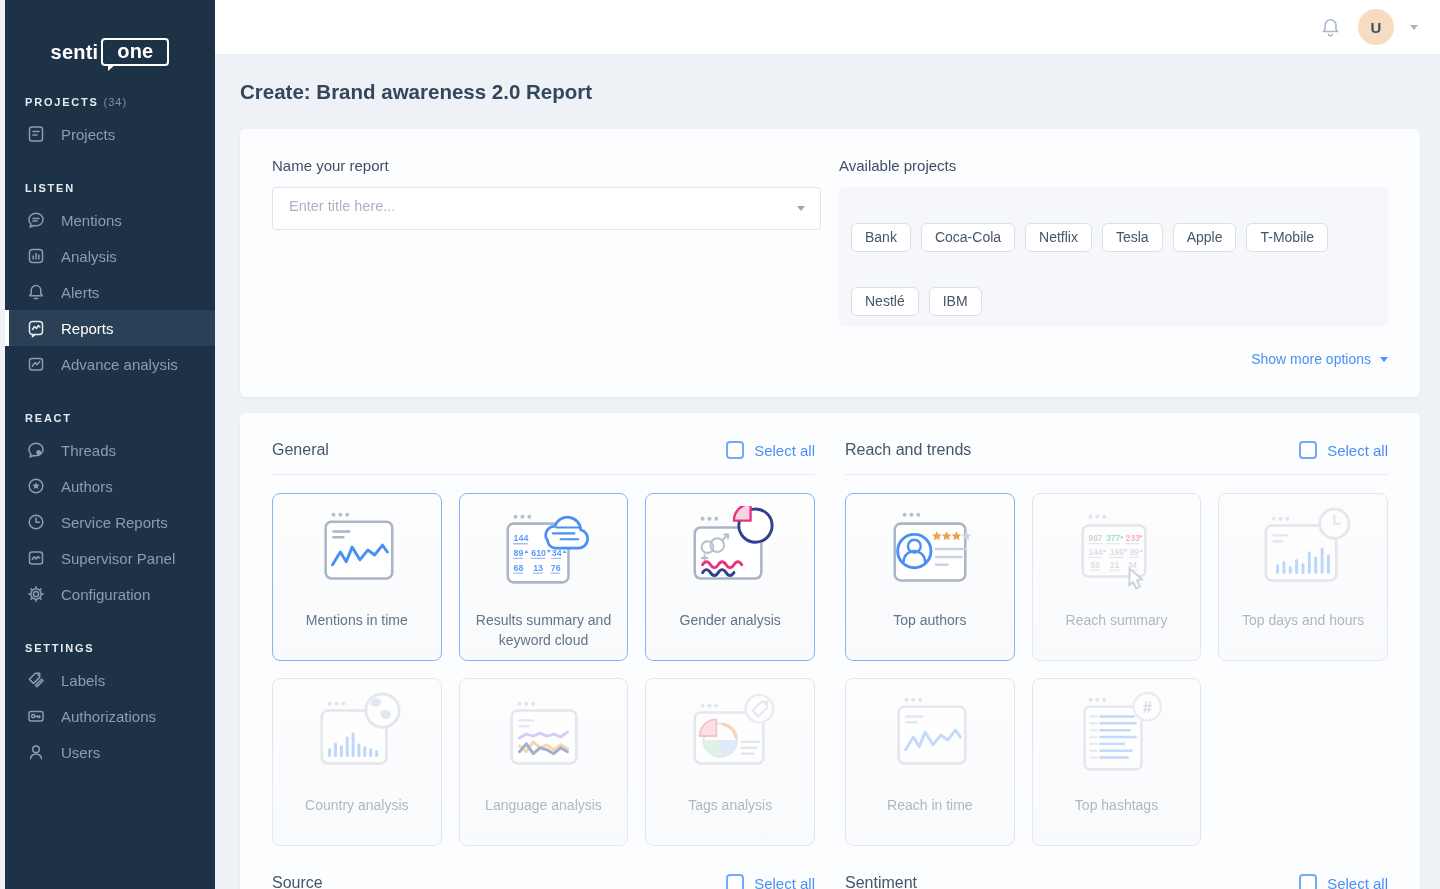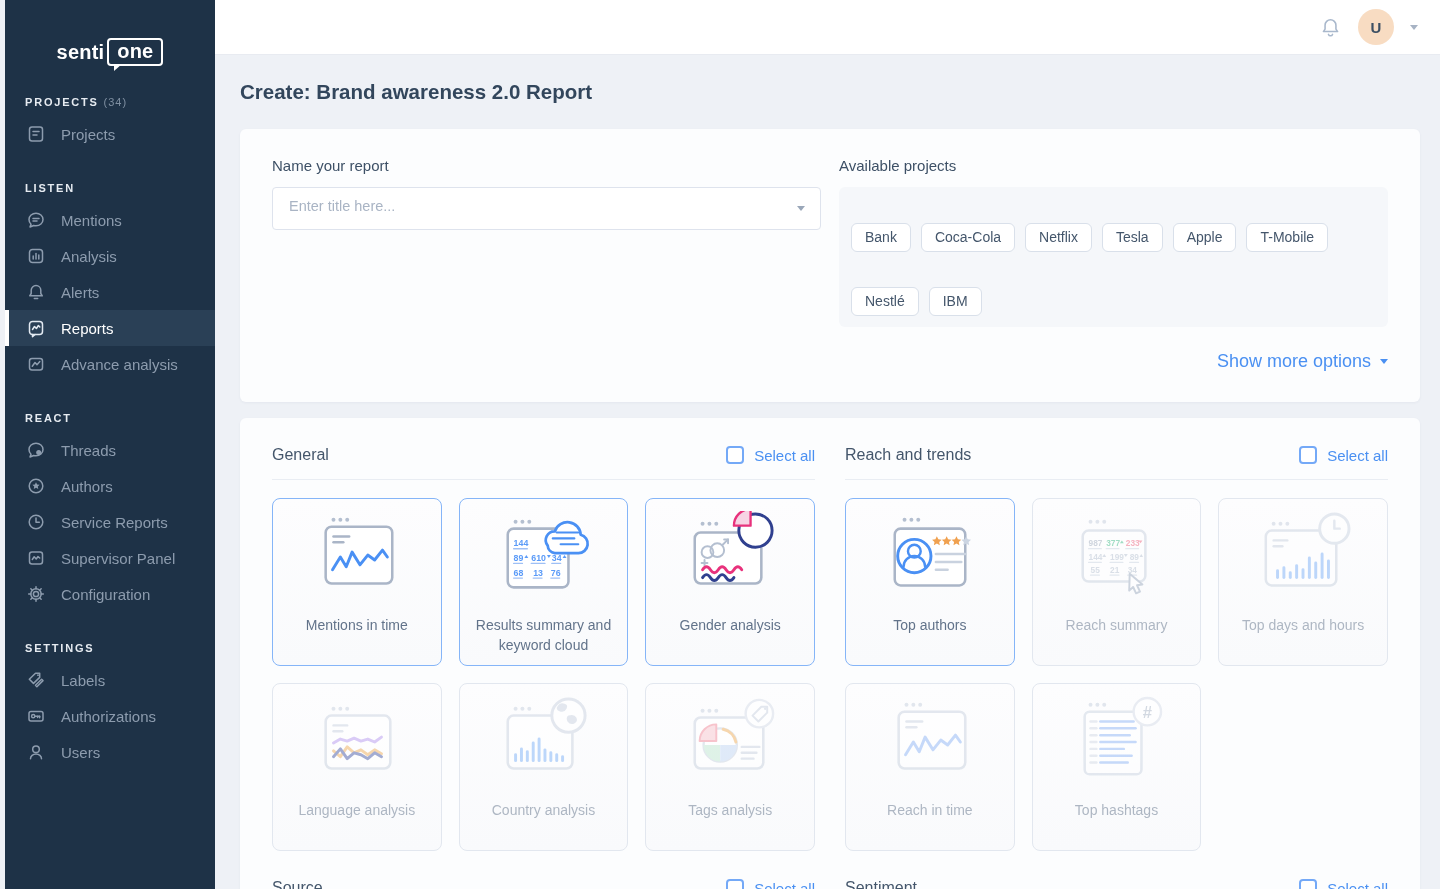--- a/index.html
+++ b/index.html
@@ -3,21 +3,21 @@
 <meta charset="utf-8">
 <style>
   * { margin:0; padding:0; box-sizing:border-box; }
   html,body { width:1440px; height:889px; overflow:hidden; }
   body { font-family:"Liberation Sans", sans-serif; background:#eef1f6; position:relative; color:#44566b; }
 
   
   .sidebar { position:absolute; left:5px; top:0; bottom:0; width:210px; background:#1e3247; z-index:5; }
   .logo { display:flex; justify-content:center; align-items:center; gap:1px; margin-top:38px; color:#fff;
           font-size:20px; font-weight:700; letter-spacing:.2px; }
-  .logo .one { border:2px solid #fff; border-radius:4px; padding:0 8px 1px; position:relative; margin-left:2px; }
+  .logo .one { border:2px solid #fff; border-radius:4px; padding:0 14px 1px; position:relative; margin-left:2px; }
   .logo .one::after { content:""; position:absolute; left:5px; bottom:-7px; width:0; height:0;
           border-top:7px solid #fff; border-right:8px solid transparent; }
   .nav-sec-title { margin:30px 0 8px; padding-left:20px; font-size:11px; letter-spacing:1.8px; color:#e6ebf1;
           font-weight:700; }
   .nav-sec-title .cnt { color:#7f8fa1; font-weight:400; letter-spacing:1px; }
   .nav-item { display:flex; align-items:center; gap:15px; padding:8px 0 8px 21px; color:#8d9cae; font-size:15px;
           cursor:pointer; position:relative; }
   .nav-item svg { color:#8d9cae; flex:0 0 auto; }
   .nav-item.active { background:#2a4056; color:#fff; }
   .nav-item.active svg { color:#e3eaf2; }
@@ -42,21 +42,21 @@
   .field-label { font-size:15px; color:#3d5066; margin-bottom:13px; }
   .input-wrap { position:relative; }
   .text-input { width:100%; height:43px; border:1px solid #dee3ed; border-radius:4px; background:#fff;
           font-family:"Liberation Sans",sans-serif; font-size:14.5px; color:#44566b; padding:0 40px 6px 16px; outline:none; }
   .text-input::placeholder { color:#a9b4c4; }
   .input-caret { position:absolute; right:16px; top:19px; }
   .chips-box { background:#f5f7fa; border-radius:6px; padding:11px 12px; display:flex; flex-wrap:wrap; gap:10px; }
   .chip { background:#fff; border:1px solid #d9e0ea; border-radius:6px; padding:5px 13px 6px; font-size:14px;
           color:#44566b; cursor:pointer; white-space:nowrap;margin-top:25px; }
   .show-more { margin-top:24px; display:flex; justify-content:flex-end; align-items:center; gap:9px;
-          color:#4a90f2; font-size:18px; cursor:pointer; }
+          color:#4a90f2; font-size:14px; cursor:pointer; }
 
   .card2 { margin-top:16px; padding:28px 32px 40px; display:grid; grid-template-columns:1fr 1fr; column-gap:30px; }
   .sec { margin-bottom:28px; }
   .sec-head { display:flex; justify-content:space-between; align-items:center; }
   .sec-title { font-size:16px; color:#44566b; }
   .select-all { display:flex; align-items:center; gap:10px; color:#4a90f2; font-size:15px; cursor:pointer; }
   .checkbox { width:18px; height:18px; border:2px solid #74a9f7; border-radius:4px; background:#fff; }
   .divider { height:1px; background:#e9edf3; margin:15px 0 18px; }
   .tiles-grid { display:grid; grid-template-columns:repeat(3,1fr); gap:17px; grid-auto-rows:168px; }
   .tile { border:1px solid #e2e7ef; border-radius:8px; background:linear-gradient(180deg,#fdfdfe,#f9fafc);
@@ -355,41 +355,20 @@
                 </div>
               <div class="tlabel">Gender analysis</div>
             </div>
           </div>
 
           <div class="tile">
             <div class="tcontent">
               <div class="ticon">
                   <svg width="102" height="94" viewBox="0 0 104 96" fill="none" stroke-linecap="round" stroke-linejoin="round">
                 <g fill="#c6cfdd">
-                      <circle cx="28" cy="13" r="2"></circle>
-                      <circle cx="35" cy="13" r="2"></circle>
-                      <circle cx="42" cy="13" r="2"></circle>
-                    </g>
-                <rect x="20" y="20" width="66" height="54" rx="6" fill="#fff" stroke="#c9d2df" stroke-width="2.6"></rect>
-                <line x1="28" y1="30" x2="42" y2="30" stroke="#c9d2df" stroke-width="2.4"></line>
-                    <line x1="28" y1="36" x2="37" y2="36" stroke="#c9d2df" stroke-width="2.4"></line>
-                <polyline points="28,48 35,44 42,46 49,43 56,46 63,44 70,47 77,42" stroke="#b79af0" stroke-width="3" fill="none"></polyline>
-                <polyline points="28,56 35,62 42,52 49,58 56,55 63,60 70,55 77,59" stroke="#f0b05e" stroke-width="3" fill="none"></polyline>
-                <polyline points="28,62 35,54 42,64 49,58 56,60 63,64 70,58 77,62" stroke="#4a5ca8" stroke-width="3" fill="none"></polyline>
-              </svg>
-                </div>
-              <div class="tlabel">Language analysis</div>
-            </div>
-          </div>
-
-          <div class="tile">
-            <div class="tcontent">
-              <div class="ticon">
-                  <svg width="102" height="94" viewBox="0 0 104 96" fill="none" stroke-linecap="round" stroke-linejoin="round">
-                <g fill="#c6cfdd">
                       <circle cx="24" cy="13" r="2"></circle>
                       <circle cx="31" cy="13" r="2"></circle>
                       <circle cx="38" cy="13" r="2"></circle>
                     </g>
                 <rect x="16" y="20" width="66" height="54" rx="6" fill="#fff" stroke="#c9d2df" stroke-width="2.6"></rect>
                 <g stroke="#7fb2f8" stroke-width="3">
                       <line x1="24" y1="60" x2="24" y2="66"></line>
                       <line x1="30" y1="54" x2="30" y2="66"></line>
                       <line x1="36" y1="57" x2="36" y2="66"></line>
                       <line x1="42" y1="48" x2="42" y2="66"></line>
@@ -398,20 +377,41 @@
                       <line x1="60" y1="58" x2="60" y2="66"></line>
                       <line x1="66" y1="60" x2="66" y2="66"></line>
                       <line x1="72" y1="62" x2="72" y2="66"></line>
                     </g>
                 <circle cx="78" cy="20" r="17" fill="#fff" stroke="#c9d2df" stroke-width="3"></circle>
                 <path d="M66 12 q3 -6 8 -4 q4 1 2 5 q-2 4 -6 3 q-4 -1 -4 -4 z" fill="#c9d2df"></path>
                 <path d="M78 20 q6 -2 8 2 q2 4 -2 6 q-4 2 -7 -2 q-2 -4 1 -6 z" fill="#c9d2df"></path>
               </svg>
                 </div>
               <div class="tlabel">Country analysis</div>
+            </div>
+          </div>
+
+          <div class="tile">
+            <div class="tcontent">
+              <div class="ticon">
+                  <svg width="102" height="94" viewBox="0 0 104 96" fill="none" stroke-linecap="round" stroke-linejoin="round">
+                <g fill="#c6cfdd">
+                      <circle cx="28" cy="13" r="2"></circle>
+                      <circle cx="35" cy="13" r="2"></circle>
+                      <circle cx="42" cy="13" r="2"></circle>
+                    </g>
+                <rect x="20" y="20" width="66" height="54" rx="6" fill="#fff" stroke="#c9d2df" stroke-width="2.6"></rect>
+                <line x1="28" y1="30" x2="42" y2="30" stroke="#c9d2df" stroke-width="2.4"></line>
+                    <line x1="28" y1="36" x2="37" y2="36" stroke="#c9d2df" stroke-width="2.4"></line>
+                <polyline points="28,48 35,44 42,46 49,43 56,46 63,44 70,47 77,42" stroke="#b79af0" stroke-width="3" fill="none"></polyline>
+                <polyline points="28,56 35,62 42,52 49,58 56,55 63,60 70,55 77,59" stroke="#f0b05e" stroke-width="3" fill="none"></polyline>
+                <polyline points="28,62 35,54 42,64 49,58 56,60 63,64 70,58 77,62" stroke="#4a5ca8" stroke-width="3" fill="none"></polyline>
+              </svg>
+                </div>
+              <div class="tlabel">Language analysis</div>
             </div>
           </div>
 
           <div class="tile">
             <div class="tcontent">
               <div class="ticon">
                   <svg width="102" height="94" viewBox="0 0 104 96" fill="none" stroke-linecap="round" stroke-linejoin="round">
                 <g fill="#c6cfdd">
                       <circle cx="24" cy="15" r="2"></circle>
                       <circle cx="31" cy="15" r="2"></circle>

